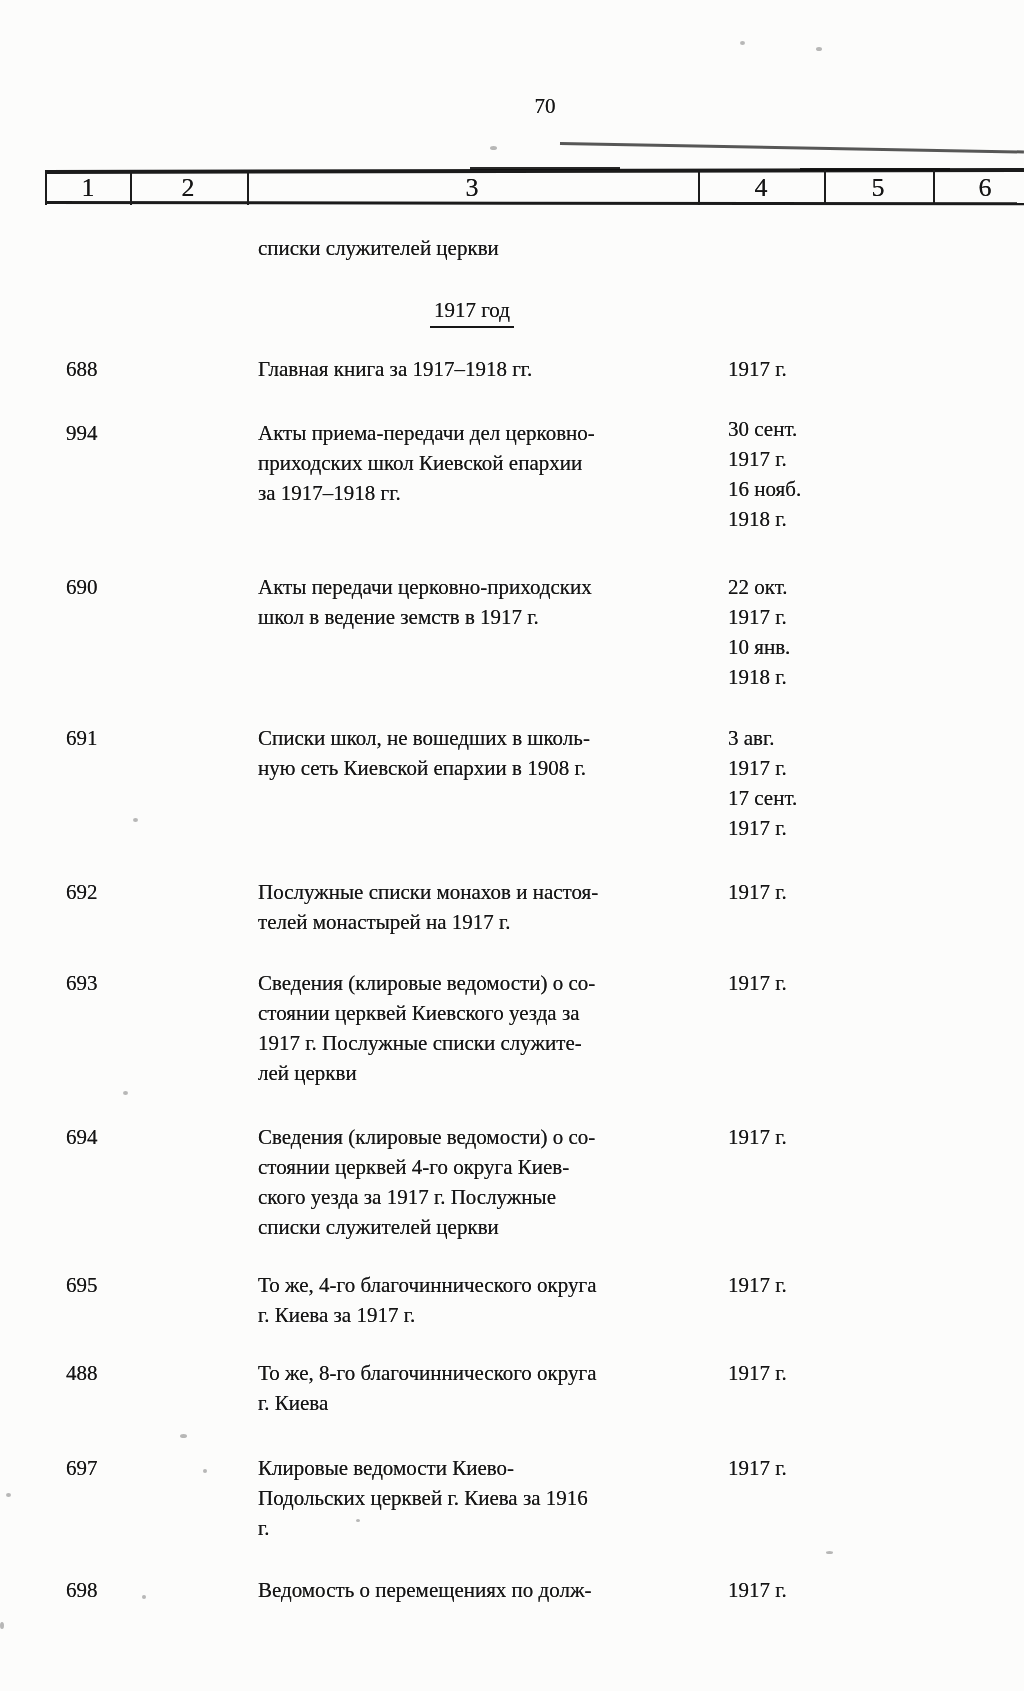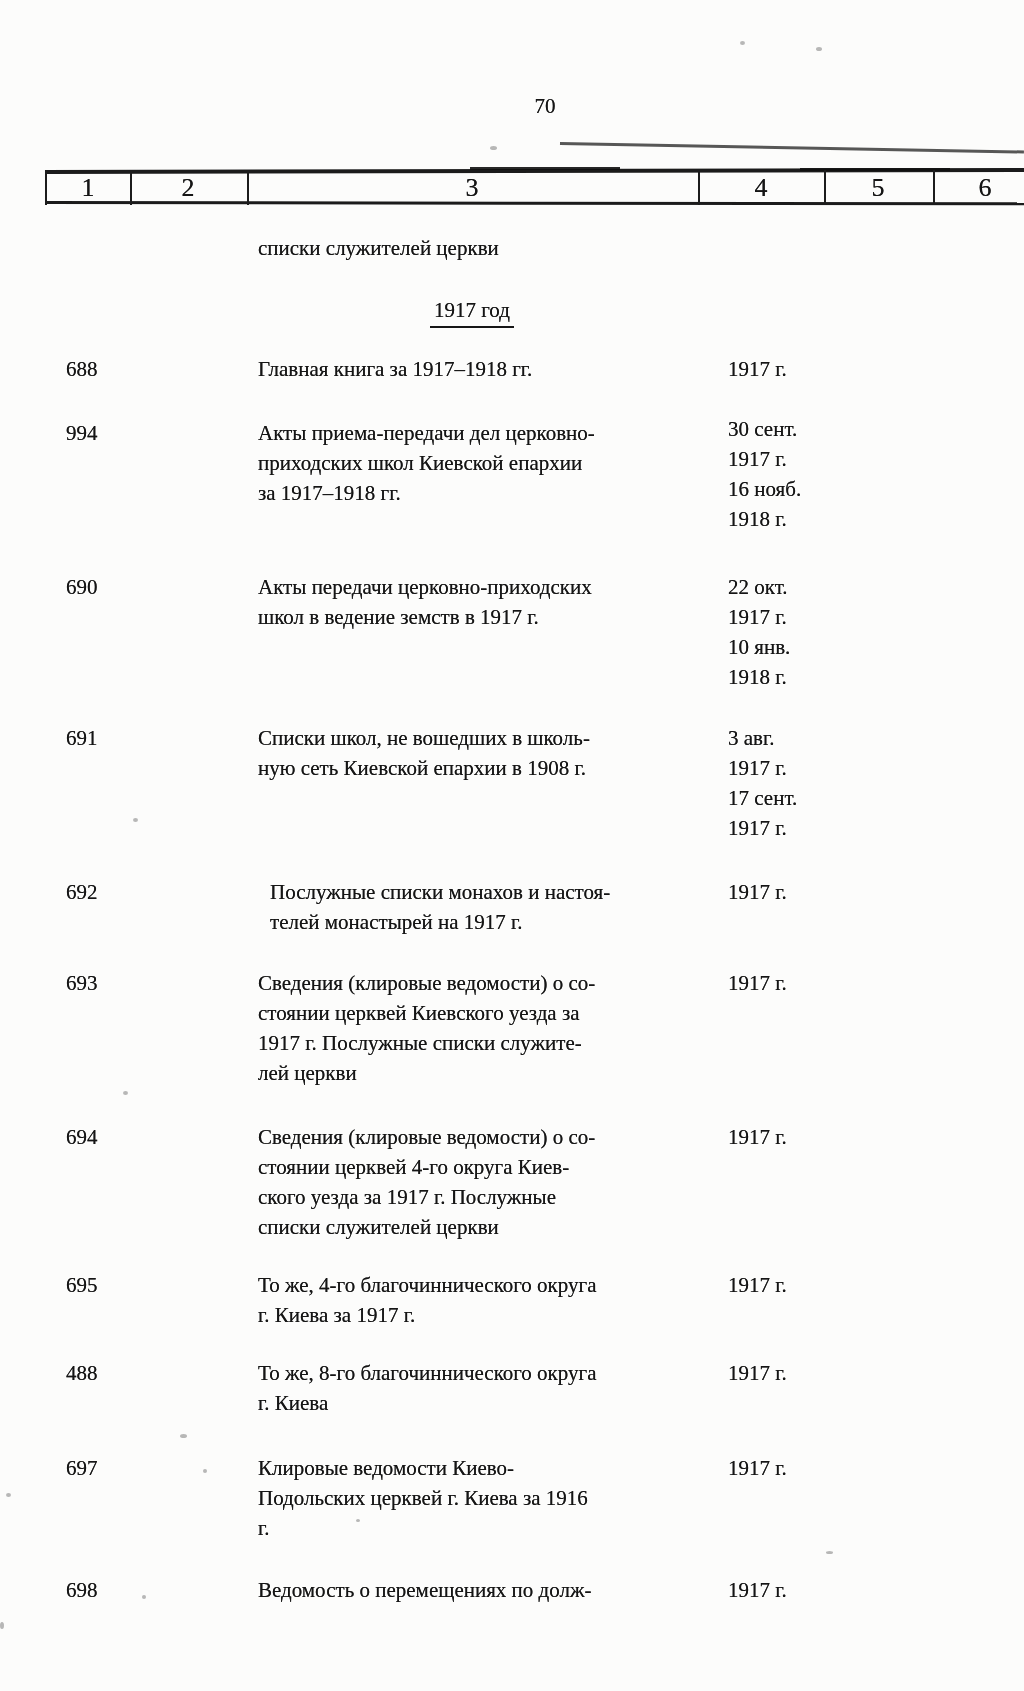--- a/index.html
+++ b/index.html
@@ -104,21 +104,21 @@
     <div class="txt desc" style="top:723px;">Списки школ, не вошедших в школь-
 ную сеть Киевской епархии в 1908 г.</div>
     <div class="txt dates" style="top:723px;">3 авг.
 1917 г.
 17 сент.
 1917 г.</div>
   </div>
 
   <div>
     <div class="txt num" style="top:877px;">692</div>
-    <div class="txt desc" style="top:877px;margin-left:12px;">Послужные списки монахов и настоя-
+    <div class="txt desc" style="top:877px;">Послужные списки монахов и настоя-
 телей монастырей на 1917 г.</div>
     <div class="txt dates" style="top:877px;">1917 г.</div>
   </div>
 
   <div>
     <div class="txt num" style="top:968px;">693</div>
     <div class="txt desc" style="top:968px;">Сведения (клировые ведомости) о со-
 стоянии церквей Киевского уезда за
 1917 г. Послужные списки служите-
 лей церкви</div>

